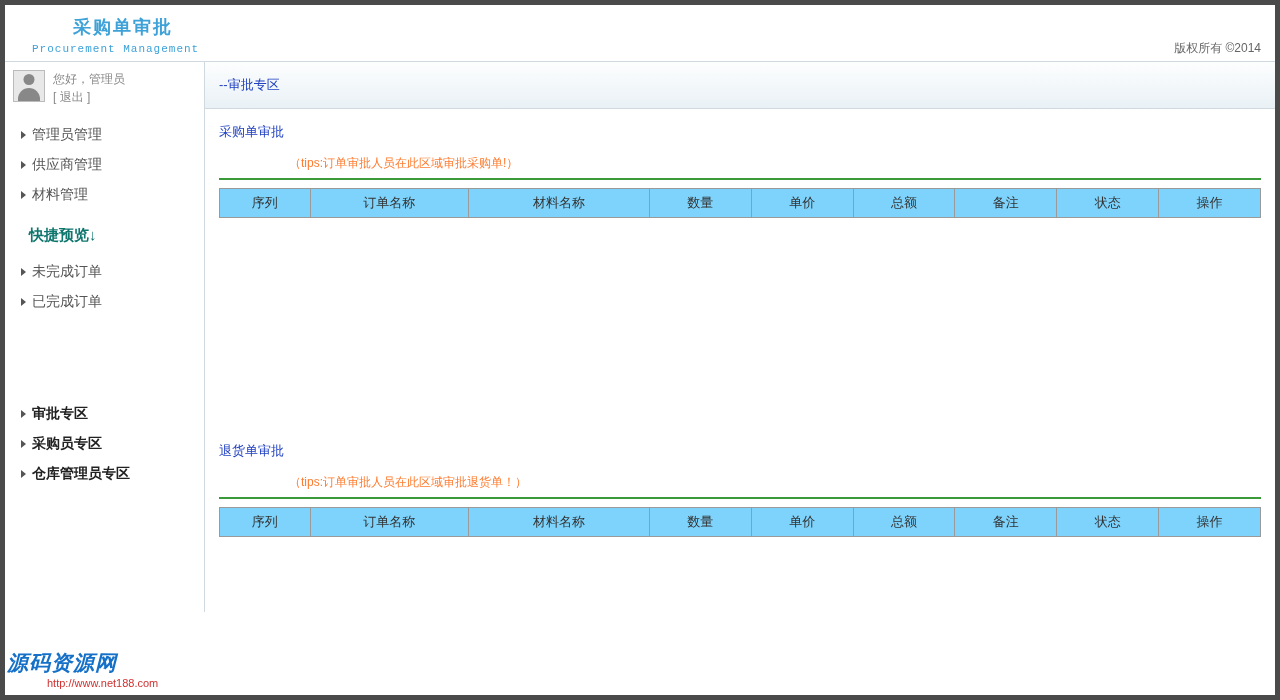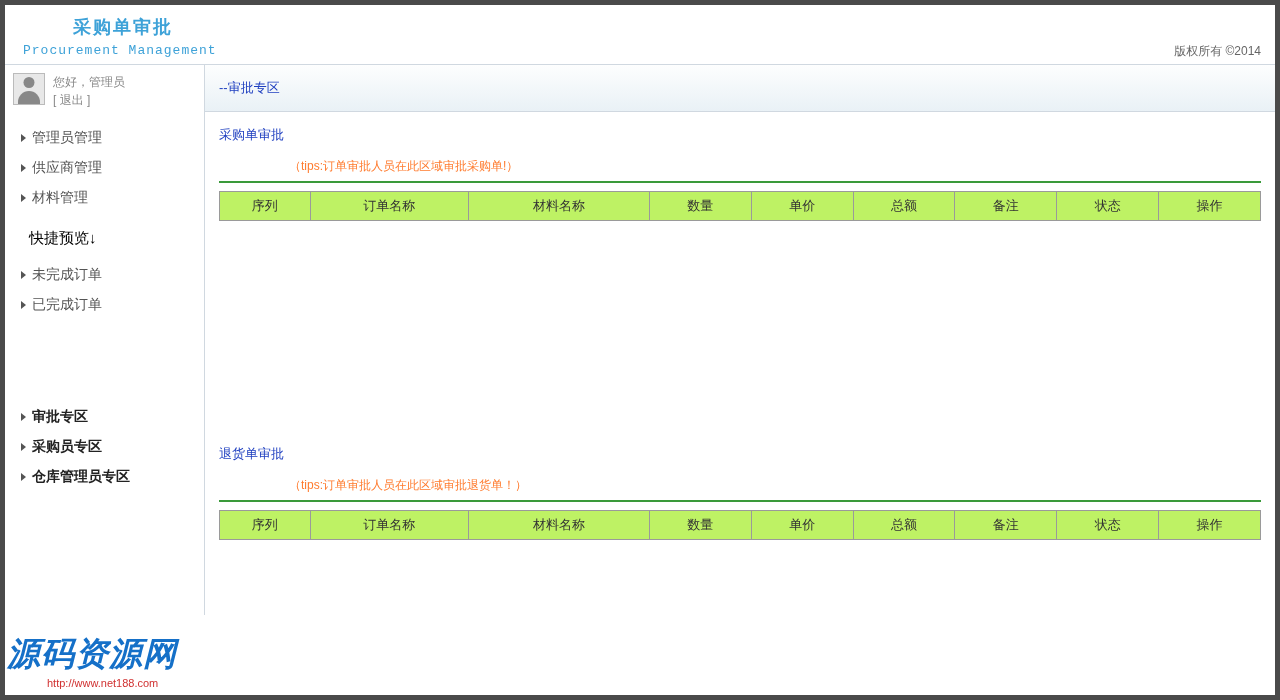--- a/index.html
+++ b/index.html
@@ -1,44 +1,44 @@
 <!DOCTYPE html>
 <html><head>
 <meta charset="utf-8">
 <style>
 * { margin: 0; padding: 0; box-sizing: border-box; }
 body { font-family: "Microsoft YaHei", SimSun, Arial, sans-serif; font-size: 13px; background: #fff; border: 5px solid #4a4a4a; width: 1280px; height: 700px; overflow: hidden; position: relative; }
 .header { padding: 10px 0 6px 18px; border-bottom: 1px solid #d0d8e0; position: relative; }
 .header-title { font-size: 18px; font-weight: bold; color: #3ea2d8; letter-spacing: 2px; padding-left: 50px; }
-.header-subtitle { font-family: "Courier New", monospace; font-size: 13px; color: #3ea2d8; letter-spacing: 1px; margin-top: 4px; }
+.header-subtitle { font-family: "Courier New", monospace; font-size: 11px; color: #3ea2d8; letter-spacing: 1px; margin-top: 4px; margin-left: 9px; }
 .copyright { position: absolute; right: 14px; bottom: 4px; font-size: 12px; color: #666; }
 .content-wrap { display: flex; height: calc(100% - 140px); }
 .sidebar { width: 200px; border-right: 1px solid #d0d8e0; padding: 0; }
 .user-box { display: flex; align-items: flex-start; padding: 8px 8px; }
 .avatar { width: 32px; height: 32px; background: #e8e8e8; border: 1px solid #bbb; position: relative; flex-shrink: 0; }
 .avatar::before { content: ""; position: absolute; top: 3px; left: 50%; transform: translateX(-50%); width: 11px; height: 11px; border-radius: 50%; background: #888; }
 .avatar::after { content: ""; position: absolute; bottom: 0; left: 50%; transform: translateX(-50%); width: 22px; height: 13px; border-radius: 11px 11px 0 0; background: #888; }
 .user-info { margin-left: 8px; font-size: 12px; color: #888; line-height: 1.5; }
 .logout { color: #888; }
 .nav-group { padding: 6px 0 6px 16px; }
 .nav-item { display: flex; align-items: center; font-size: 14px; color: #555; padding: 6px 0; cursor: pointer; }
 .nav-item.bold { font-weight: bold; color: #222; }
 .nav-item .caret { display: inline-block; width: 0; height: 0; border-top: 4px solid transparent; border-bottom: 4px solid transparent; border-left: 5px solid #555; margin-right: 6px; }
-.quick-preview { font-size: 15px; font-weight: normal; color: #000000; padding: 10px 0 6px 24px; }
+.quick-preview { font-size: 15px; font-weight: bold; color: #0f766e; padding: 10px 0 6px 24px; }
 .main { flex: 1; overflow: auto; }
 .panel-title-bar { background: linear-gradient(to bottom, #fdfefe, #e9f1f6); border-bottom: 1px solid #d0d8e0; padding: 14px 14px; font-size: 13px; color: #2040c0; }
 .section { padding: 14px 14px 0 14px; }
 .section-title { color: #2040c0; font-size: 13px; margin-bottom: 14px; }
 .hint-row { border-bottom: 2px solid #3a9a3a; padding-bottom: 6px; margin-bottom: 8px; }
 .hint { color: #ff7b2e; font-size: 12px; padding-left: 70px; }
 table.data-table { width: 100%; border-collapse: collapse; margin-bottom: 210px; }
 table.data-table.last { margin-bottom: 10px; }
-table.data-table th { border: 1px solid #9a9a9a; background: #bef264; font-weight: normal; font-size: 13px; color: #333; padding: 5px 0; text-align: center; }
+table.data-table th { border: 1px solid #9a9a9a; background: #7dd3fc; font-weight: normal; font-size: 13px; color: #333; padding: 5px 0; text-align: center; }
 .watermark { position: absolute; left: 2px; bottom: 6px; }
-.watermark .wm-text { font-size: 33px; font-weight: bold; color: #1570c8; font-style: italic; text-shadow: 1px 1px 0 #fff, -1px -1px 0 #fff; letter-spacing: 1px; }
+.watermark .wm-text { font-size: 21px; font-weight: bold; color: #1570c8; font-style: italic; text-shadow: 1px 1px 0 #fff, -1px -1px 0 #fff; letter-spacing: 1px; }
 .watermark .wm-url { font-size: 11px; color: #d03030; padding-left: 40px; font-family: Arial, sans-serif; }
 </style>
 </head>
 <body>
 
 <div class="header">
   <div class="header-title">采购单审批</div>
   <div class="header-subtitle">Procurement Management</div>
   <div class="copyright">版权所有 ©2014</div>
 </div>

